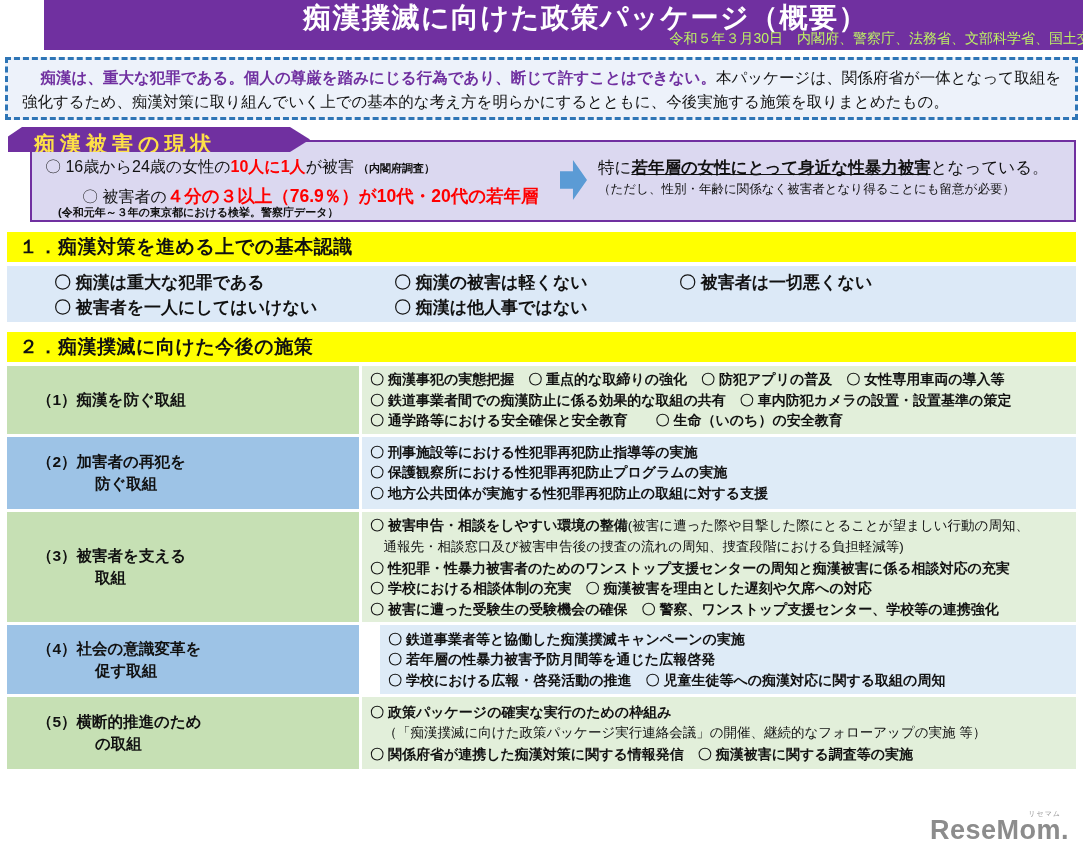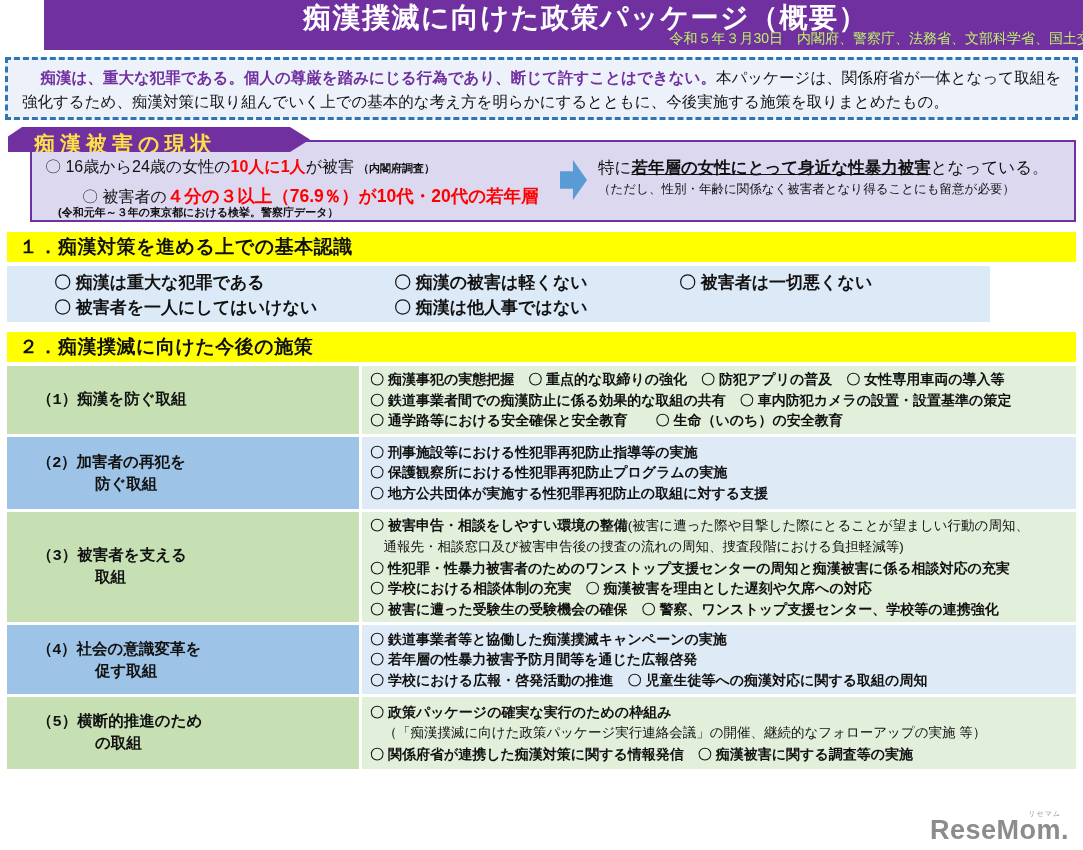--- a/index.html
+++ b/index.html
@@ -54,45 +54,45 @@
   .banner {
     position:absolute; left:7px; width:1069px; height:30px; background:#FFFF00;
     font-weight:bold; font-size:19px; line-height:30px; padding-left:12px; box-sizing:border-box;
     letter-spacing:0.5px;
   }
   .banner.b1 { top:232px; }
   .banner.b2 { top:332px; }
 
   
   .basic-box {
-    position:absolute; left:7px; top:266px; width:983px; height:56px; box-sizing:border-box;
+    position:absolute; left:7px; top:266px; width:1069px; height:56px; box-sizing:border-box;
     background:#DCE9F7; padding:4px 0 0 47px;
   }
   .basic-grid { display:grid; grid-template-columns:340px 285px auto; }
   .basic-item { font-size:17px; font-weight:bold; line-height:25px; white-space:pre; }
 
   
   .ptable { position:absolute; left:7px; top:366px; width:1069px; }
   .trow { display:flex; margin-bottom:3px; }
   .lcell {
     width:352px; box-sizing:border-box; padding:4px 6px 4px 30px;
     display:flex; flex-direction:column; justify-content:center;
   }
   .rcell {
     flex:1; box-sizing:border-box; margin-left:3px; padding:3px 4px 3px 8px;
     display:flex; flex-direction:column; justify-content:center;
   }
-  .tone-green .lcell { background:#C6E0B4;font-family:Liberation Mono, monospace; }
+  .tone-green .lcell { background:#C6E0B4; }
   .tone-green .rcell { background:#E2EFDA; }
   .tone-blue  .lcell { background:#9DC3E6; }
   .tone-blue  .rcell { background:#DEEBF7; }
   .trow:nth-child(1){ min-height:62px; }
   .trow:nth-child(2){ min-height:72px; }
   .trow:nth-child(3){ min-height:102px; }
-  .trow:nth-child(4){ min-height:69px; }
+  .trow:nth-child(4){ min-height:69px;gap:18px; }
   .trow:nth-child(5){ min-height:72px; }
   .label-line { font-size:15.5px; font-weight:bold; line-height:22px; white-space:pre; }
   .label-line.l2 { padding-left:58px; }
   .tline { font-size:14px; font-weight:bold; line-height:20.5px; white-space:pre; }
   .tline .seg-r { font-weight:normal; font-size:13.5px; }
 
   
   .logo { position:absolute; right:14px; top:810px; display:flex; flex-direction:column; align-items:flex-end; }
   .logo-ruby { font-size:7px; color:#9A9A9A; letter-spacing:1px; margin-right:8px; line-height:8px; }
   .logo-text { font-size:27px; font-weight:bold; color:#8C8C8C; line-height:24px; letter-spacing:0.5px; }

